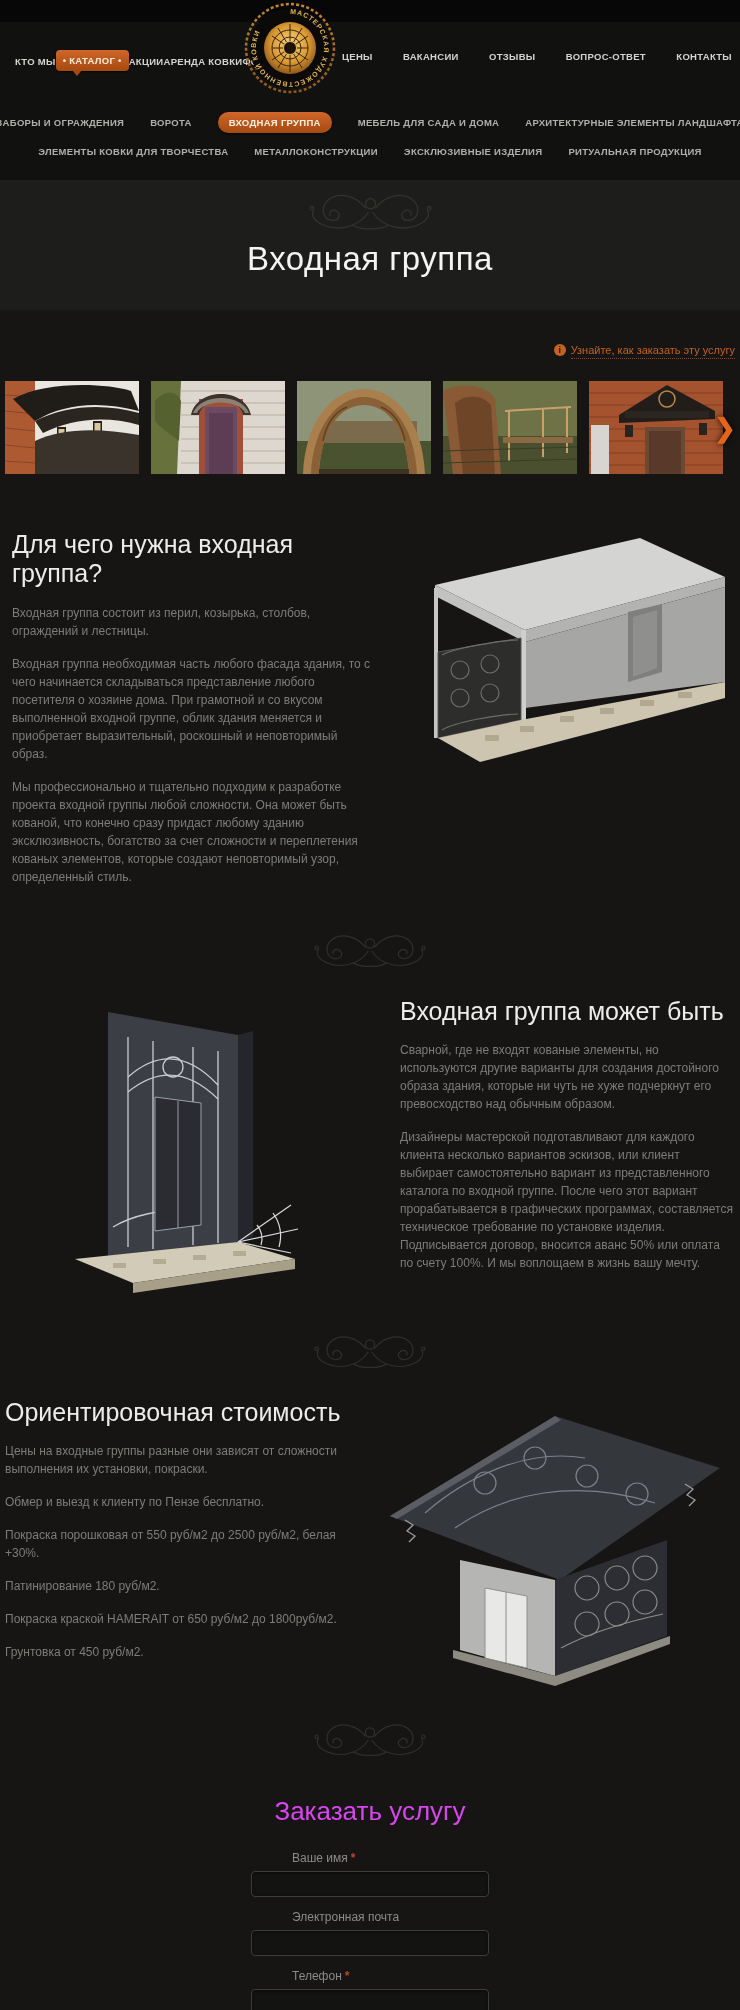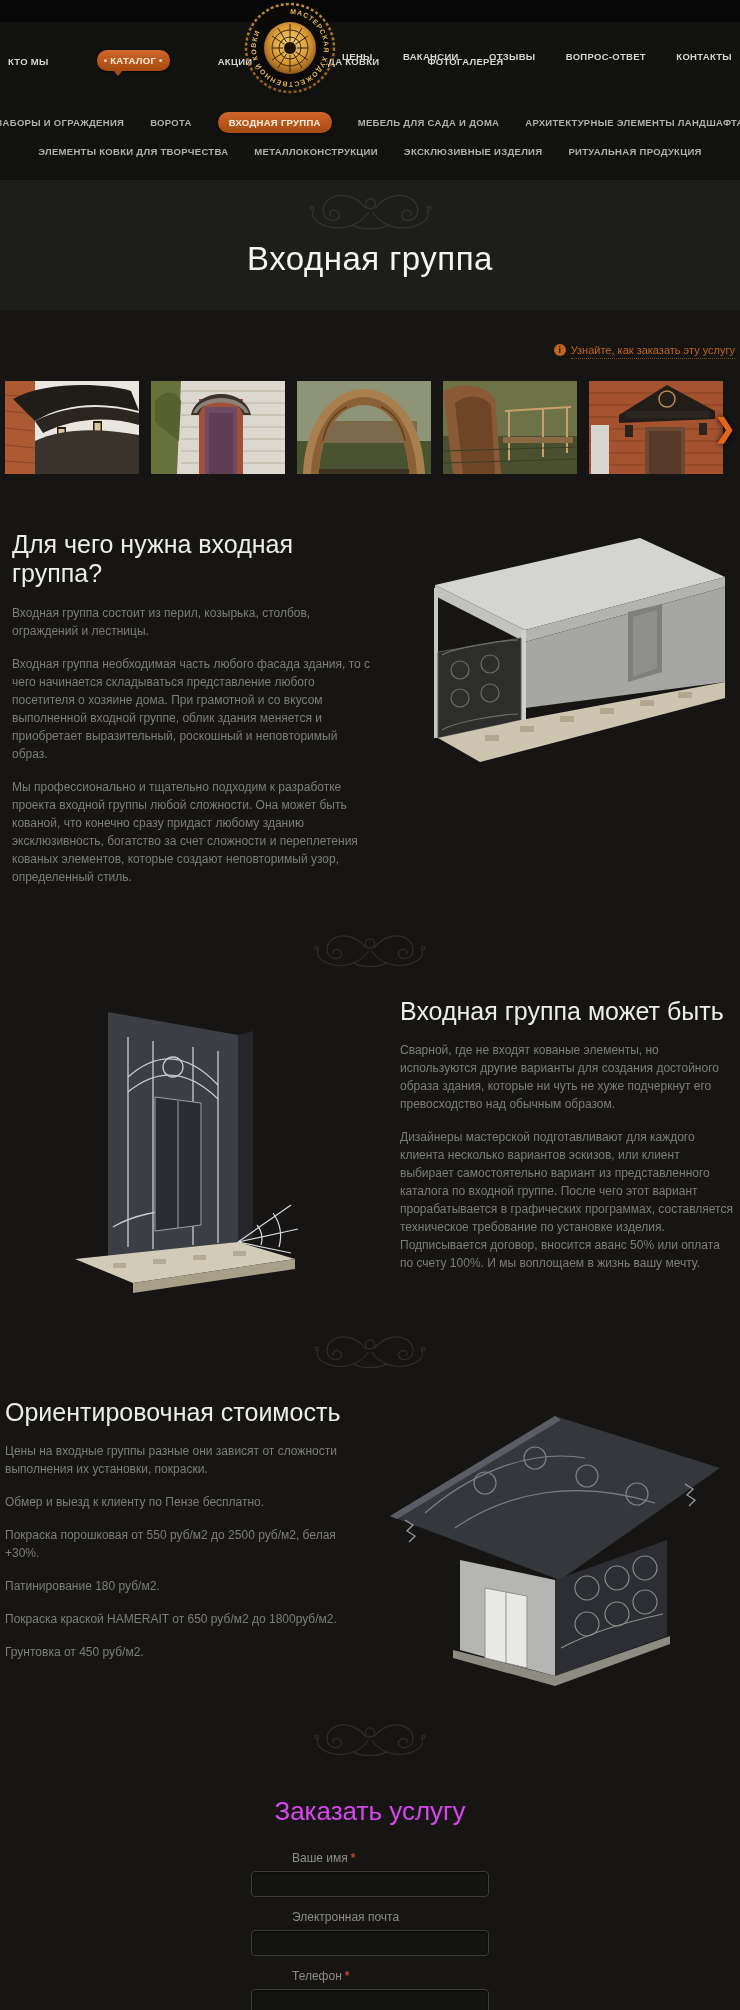--- a/index.html
+++ b/index.html
@@ -7,29 +7,29 @@
   body {
     width: 740px; margin: 0 auto;
     font-family: "Liberation Sans", sans-serif;
     background: #161514;
   }
 
   
   .header { position: relative; height: 90px; background: #111110; }
   .header::before { content:""; position:absolute; top:0; left:0; right:0; height:22px; background:#070707; }
   .nav-group { position:absolute; top:51px; display:flex; justify-content:space-between; align-items:center; }
-  .nav-left  { left:8px;  width:242px;gap:48px; }
+  .nav-left  { left:15px;  width:242px; }
   .nav-right { left:342px; right:8px; }
   .nav-item {
     color:#d4d4d1; font-size:9.5px; font-weight:bold; letter-spacing:.3px;
     white-space:nowrap; cursor:pointer; text-decoration:none;
   }
   .nav-pill {
     background:linear-gradient(#d0662a,#a54a10); color:#ffeeda;
-    padding:5px 7px; border-radius:10px; position:relative; top:-1px;
+    padding:5px 7px; border-radius:4px; position:relative; top:-1px;
     box-shadow:0 1px 2px rgba(0,0,0,.6);
   }
   .nav-pill::after {
     content:""; position:absolute; left:16px; bottom:-5px;
     border:5px solid transparent; border-top:6px solid #a54a10; border-bottom:0;
   }
   .logo { position:absolute; left:244px; top:2px; width:92px; height:92px; z-index:6; }
 
   
   .subnav { background:#111110; height:90px; padding-top:22px; }

